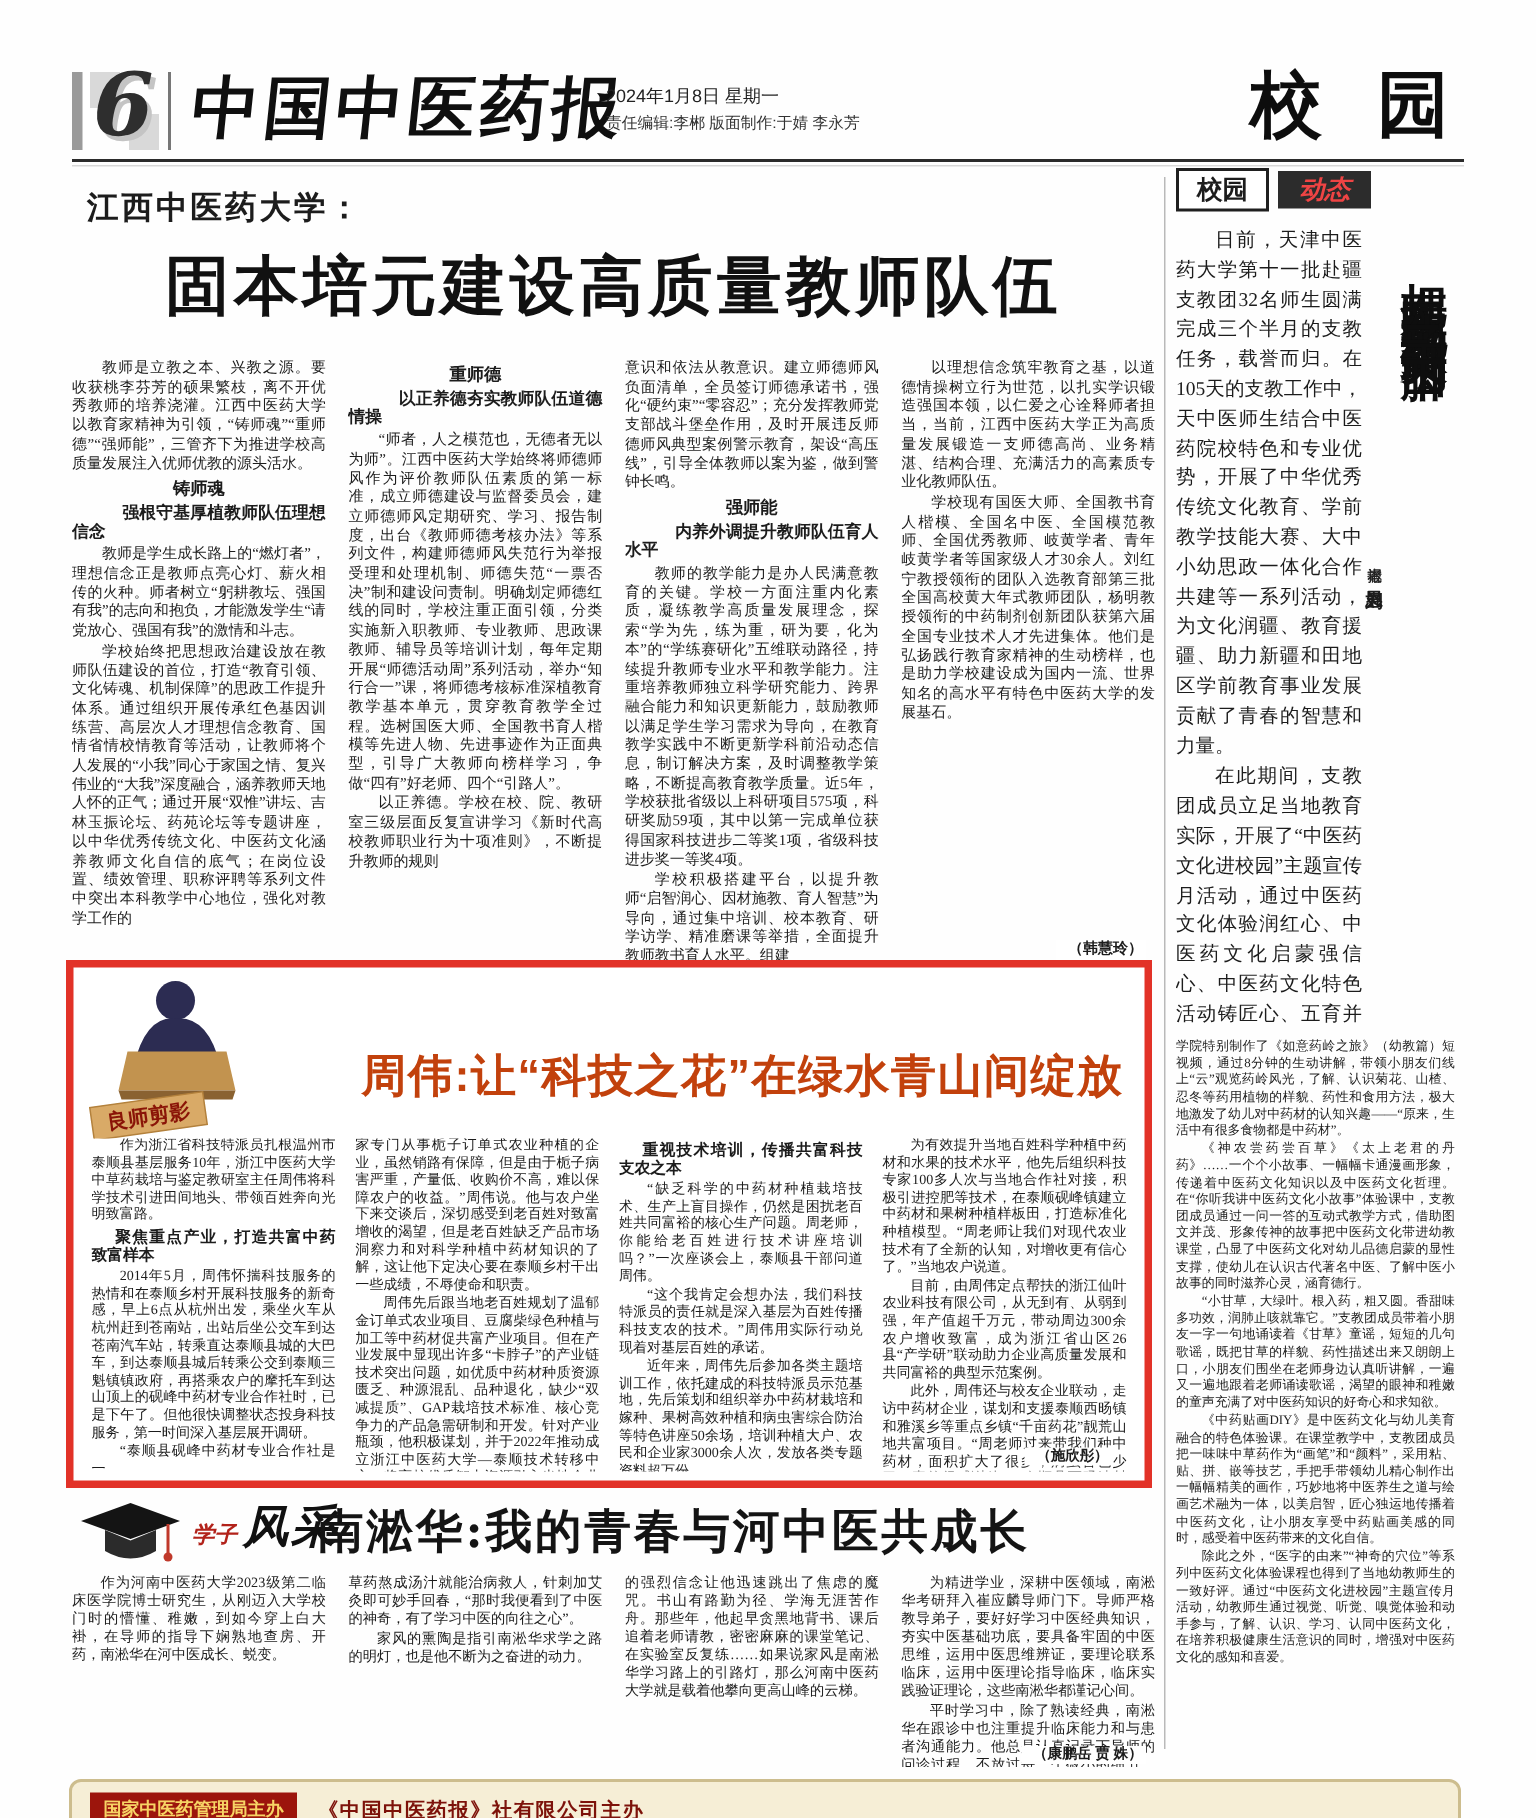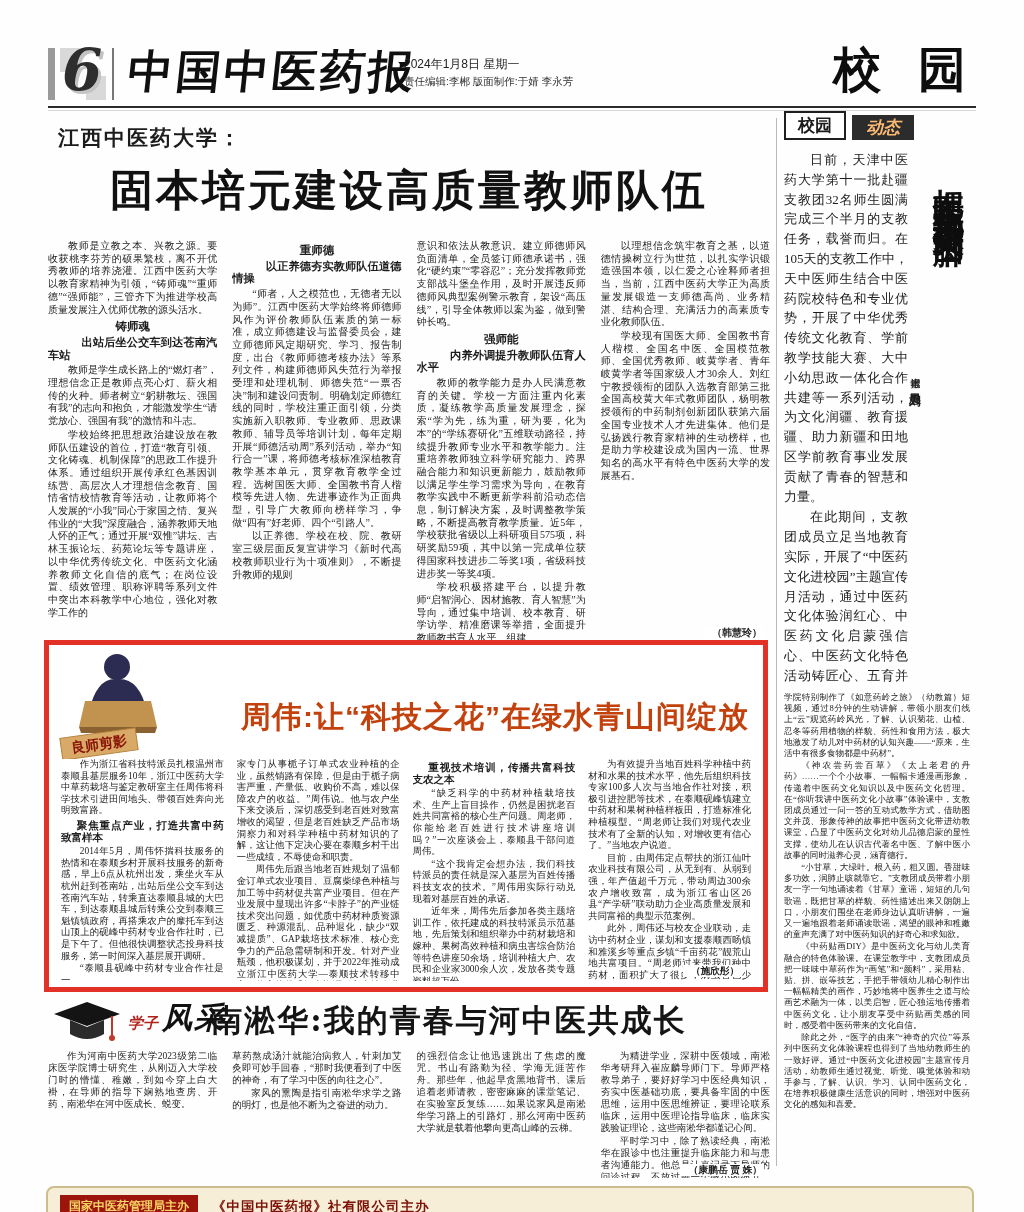--- a/index.html
+++ b/index.html
@@ -59,24 +59,24 @@
   .ns-badge .small{font:italic bold 15px "DejaVu Serif",serif;color:#b2221a;}
   .ns-badge .big{font:italic 900 30px "DejaVu Serif",serif;color:#111;letter-spacing:2px;}
   .ns-headline{position:absolute;left:150px;right:70px;top:4px;text-align:center;
                font:900 31px "DejaVu Serif",serif;letter-spacing:2px;color:#141414;}
   #ns .cols{position:absolute;left:0;right:0;top:54px;height:128px;gap:15px;
             font-size:9.5px;line-height:12px;}
   #ns .byl-abs{right:6px;bottom:2px;font-size:9.8px;}
 
   
   #sb{position:absolute;left:784px;top:112px;width:186px;}
-  .sb-badges{display:flex;align-items:flex-end;height:28px;margin-bottom:10px;}
+  .sb-badges{display:flex;align-items:center;height:28px;margin-bottom:10px;}
   .sb-badge-l{border:2px solid #1f1f1f;padding:1px 12px;font:bold 17px "Liberation Serif",serif;
               display:flex;align-items:center;background:#fff;}
-  .sb-badge-r{background:#2c2c2c;color:#fdba74;padding:1px 14px;margin-left:6px;
+  .sb-badge-r{background:#2c2c2c;color:#ef4444;padding:1px 14px;margin-left:6px;
               font:italic bold 17px "DejaVu Serif",serif;display:flex;align-items:center;}
   .sb-topwrap{position:relative;height:536px;}
   .sb-topcol{position:absolute;left:0;top:0;width:124px;height:536px;overflow:hidden;
              text-align:justify;font-size:13px;line-height:19.8px;}
   .sb-vhead{position:absolute;right:0;top:14px;height:516px;writing-mode:vertical-rl;
             font:900 31px "DejaVu Serif",serif;letter-spacing:4px;color:#0e0e0e;}
   .sb-vbyline{position:absolute;right:48px;top:220px;writing-mode:vertical-rl;line-height:13px;}
   .sb-vbyline .lbl{font-size:10px;color:#222;}
   .sb-vbyline .nm{font-size:11.5px;font-weight:bold;margin-top:10px;}
   .sb-bottom{margin-top:6px;height:504px;overflow:hidden;text-align:justify;
@@ -110,21 +110,21 @@
 <div class="hdr-rule2" data-interactable="false"></div>
 <div class="vdiv" data-interactable="false"></div>
 
 <div id="jx" data-interactable="false">
   <div class="jx-kicker" data-interactable="false">江西中医药大学：</div>
   <div class="jx-headline" data-interactable="false">固本培元建设高质量教师队伍</div>
   <div class="cols" data-interactable="false">
     <div class="col" data-interactable="false">
         <p class="para" data-interactable="false">教师是立教之本、兴教之源。要收获桃李芬芳的硕果繁枝，离不开优秀教师的培养浇灌。江西中医药大学以教育家精神为引领，“铸师魂”“重师德”“强师能”，三管齐下为推进学校高质量发展注入优师优教的源头活水。</p>
         <p class="subc" data-interactable="false">铸师魂</p>
-        <p class="sub" data-interactable="false">出站后坐公交车到达苍南汽车站</p>
+        <p class="sub" data-interactable="false">强根守基厚植教师队伍理想信念</p>
         <p class="para" data-interactable="false">教师是学生成长路上的“燃灯者”，理想信念正是教师点亮心灯、薪火相传的火种。师者树立“躬耕教坛、强国有我”的志向和抱负，才能激发学生“请党放心、强国有我”的激情和斗志。</p>
         <p class="para" data-interactable="false">学校始终把思想政治建设放在教师队伍建设的首位，打造“教育引领、文化铸魂、机制保障”的思政工作提升体系。通过组织开展传承红色基因训练营、高层次人才理想信念教育、国情省情校情教育等活动，让教师将个人发展的“小我”同心于家国之情、复兴伟业的“大我”深度融合，涵养教师天地人怀的正气；通过开展“双惟”讲坛、吉林玉振论坛、药苑论坛等专题讲座，以中华优秀传统文化、中医药文化涵养教师文化自信的底气；在岗位设置、绩效管理、职称评聘等系列文件中突出本科教学中心地位，强化对教学工作的</p>
       </div>
     <div class="col" data-interactable="false">
         <p class="subc" data-interactable="false">重师德</p>
         <p class="sub" data-interactable="false">以正养德夯实教师队伍道德情操</p>
         <p class="para" data-interactable="false">“师者，人之模范也，无德者无以为师”。江西中医药大学始终将师德师风作为评价教师队伍素质的第一标准，成立师德建设与监督委员会，建立师德师风定期研究、学习、报告制度，出台《教师师德考核办法》等系列文件，构建师德师风失范行为举报受理和处理机制、师德失范“一票否决”制和建设问责制。明确划定师德红线的同时，学校注重正面引领，分类实施新入职教师、专业教师、思政课教师、辅导员等培训计划，每年定期开展“师德活动周”系列活动，举办“知行合一”课，将师德考核标准深植教育教学基本单元，贯穿教育教学全过程。选树国医大师、全国教书育人楷模等先进人物、先进事迹作为正面典型，引导广大教师向榜样学习，争做“四有”好老师、四个“引路人”。</p>
         <p class="para" data-interactable="false">以正养德。学校在校、院、教研室三级层面反复宣讲学习《新时代高校教师职业行为十项准则》，不断提升教师的规则</p>
       </div>
     <div class="col" data-interactable="false">

